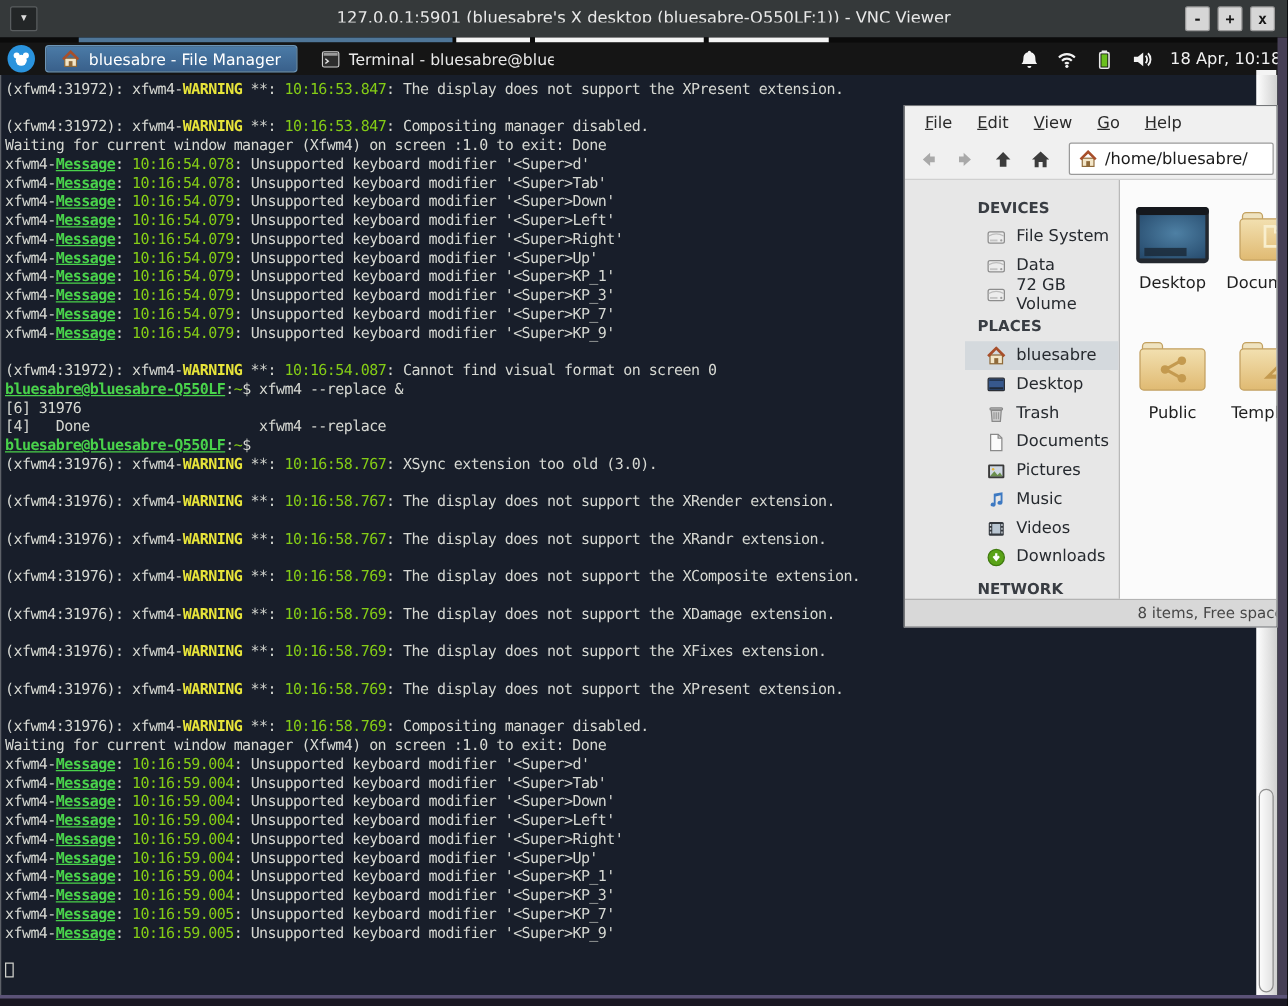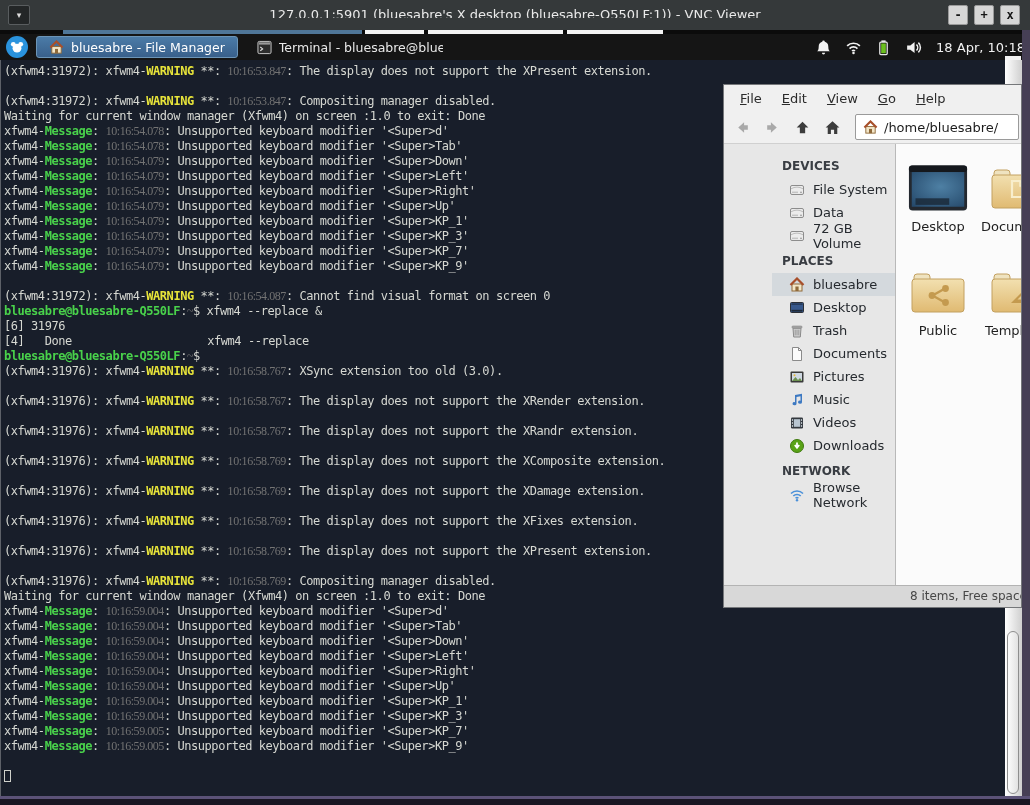--- a/index.html
+++ b/index.html
@@ -42,31 +42,31 @@
   .desk-bottom2 { position:absolute; left:0; top:799px; width:1030px; height:6px; background:#191622; }
   .scroll-cap   { position:absolute; left:1005px; top:56px; width:16px; height:28px; background:#f4f4f4; }
 
   
   .terminal { position:absolute; left:0; top:60px; width:1022px; height:736px; background:#181e2a;
               border-left:1px solid #5d6168; padding:4px 20px 0 3px; overflow:hidden;
               font-family:"DejaVu Sans Mono", monospace; font-size:12px; letter-spacing:-0.45px;
               color:#d6d8d2; }
   .tline { height:15px; line-height:15px; white-space:pre; }
   .sw { color:#e7e43a; font-weight:bold; }
-  .sg { color:#49d24b; font-weight:bold; }
-  .sb { color:#737373;font-family:Liberation Serif, serif; }
+  .sg { color:#49d24b; font-weight:bold;text-decoration:underline; }
+  .sb { color:#84cc16; }
   .scur { display:inline-block; width:7px; height:12px; border:1px solid #cfd1cb; vertical-align:-2px; }
   .term-scroll { position:absolute; right:0; top:0; width:17px; height:736px;
                  background:linear-gradient(90deg,#ffffff,#cfcfcf); }
   .term-thumb  { position:absolute; left:2px; top:571px; width:12px; height:163px;
                  border:1px solid #8e8e8e; border-radius:7px;
                  background:linear-gradient(90deg,#fbfbfb,#e2e2e2); }
 
   
-  .fm { position:absolute; left:723px; top:84px; width:299px; height:524px; background:#f0f0f0;
+  .fm { position:absolute; left:723px; top:84px; width:299px; height:418px; background:#f0f0f0;
         border:1px solid #75777a; display:flex; flex-direction:column; }
   .fm-menubar { height:26px; display:flex; align-items:center; padding-left:6px; background:#f0f0f0; flex:0 0 auto; }
   .menu-item { padding:3px 10px; font-size:13px; color:#2b2b2b; white-space:nowrap; }
   .menu-item .mn { text-decoration:underline; }
   .fm-toolbar { height:33px; display:flex; align-items:center; padding-left:6px; gap:5px;
                 background:#f0f0f0; border-bottom:1px solid #d0d0d0; flex:0 0 auto; }
   .tool-btn { width:25px; height:25px; display:flex; align-items:center; justify-content:center; }
   .tool-btn .tbicon { width:17px; height:17px; }
   .pathbar { margin-left:5px; width:164px; height:26px; background:#fff; border:1px solid #9a9a9a;
              border-radius:2px; display:flex; align-items:center; gap:6px; padding:0 7px;

